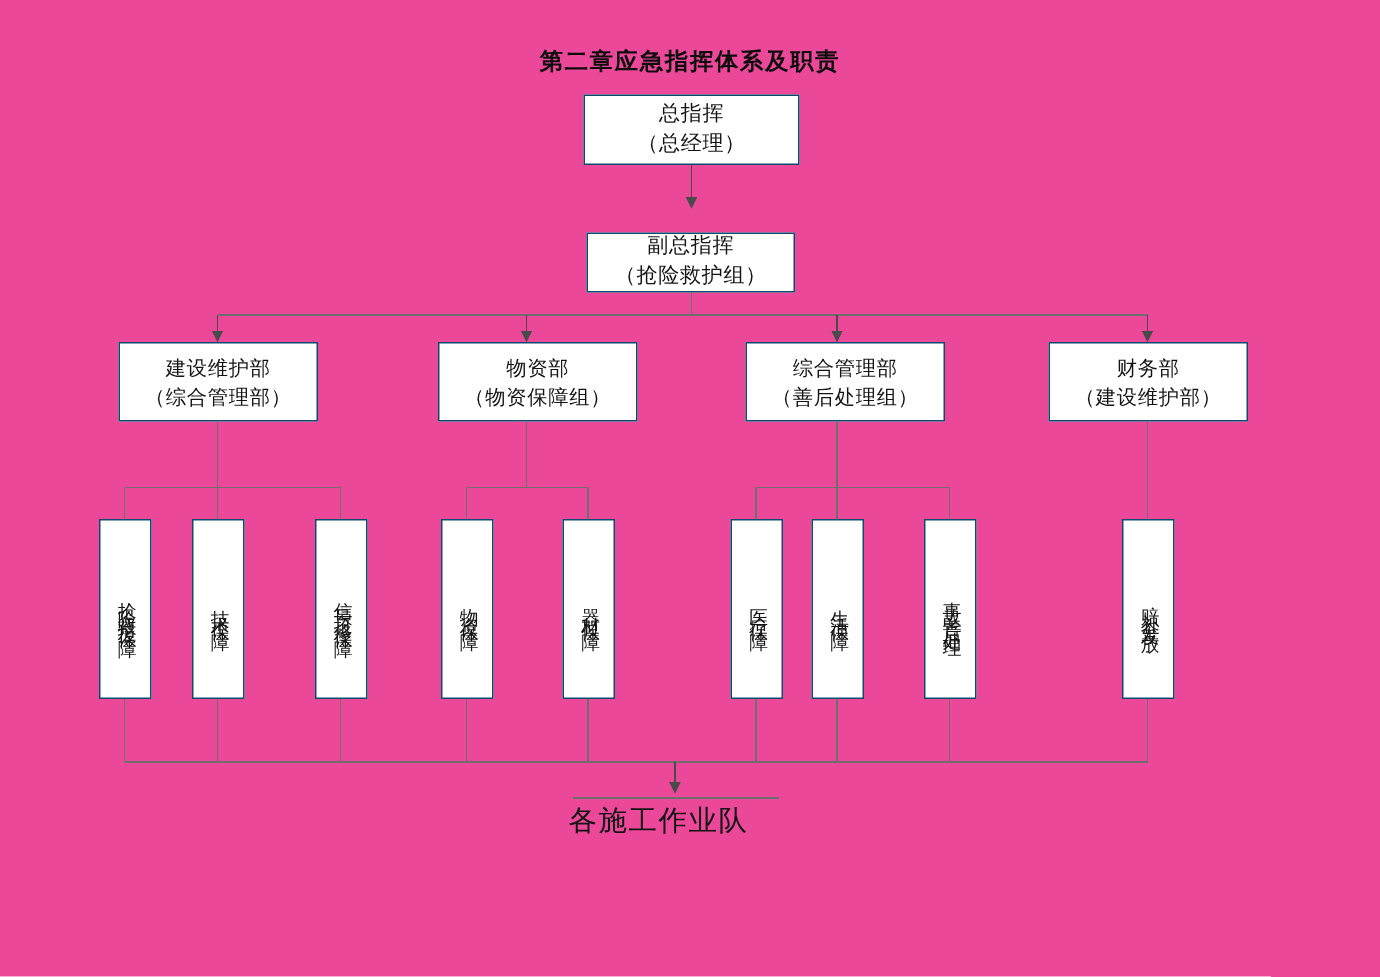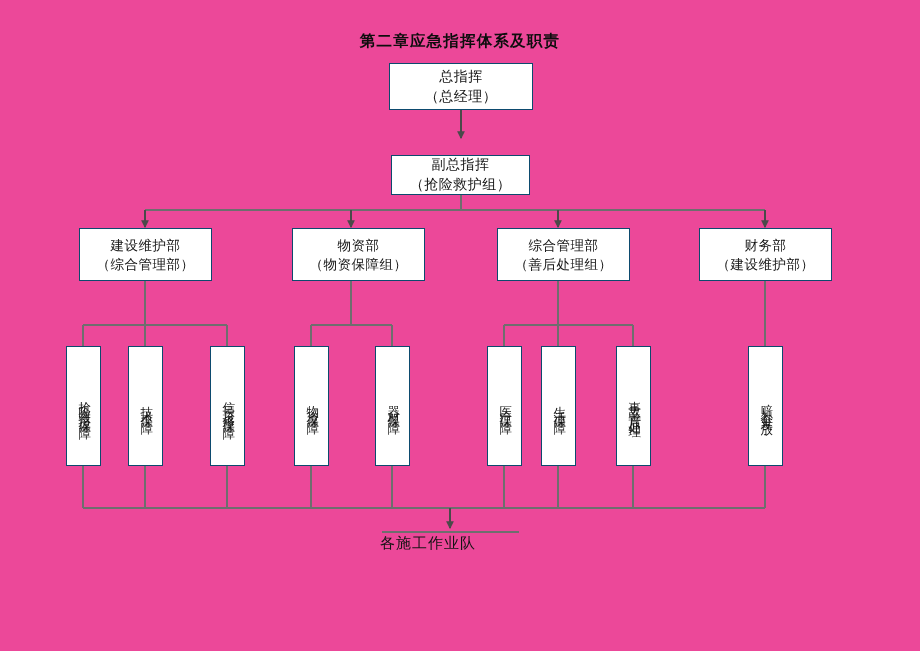--- a/index.html
+++ b/index.html
@@ -76,25 +76,25 @@
     width: 920px;
     text-align: center;
     font-family: "Liberation Serif", "DejaVu Serif", serif;
     font-weight: bold;
     font-size: 15.5px;
     letter-spacing: 1.2px;
     color: #0d0d0d;
   }
   #bottom-label {
     position: absolute;
-    left: 348px;
+    left: 359px;
     top: 534px;
     width: 160px;
     text-align: center;
-    font-size: 15px;
+    font-size: 19px;
     letter-spacing: 1px;
     color: #141414;
   }
 </style>
 </head>
 <body>
 
 <div id="page">
 
   <div id="page-title">第二章应急指挥体系及职责</div>

